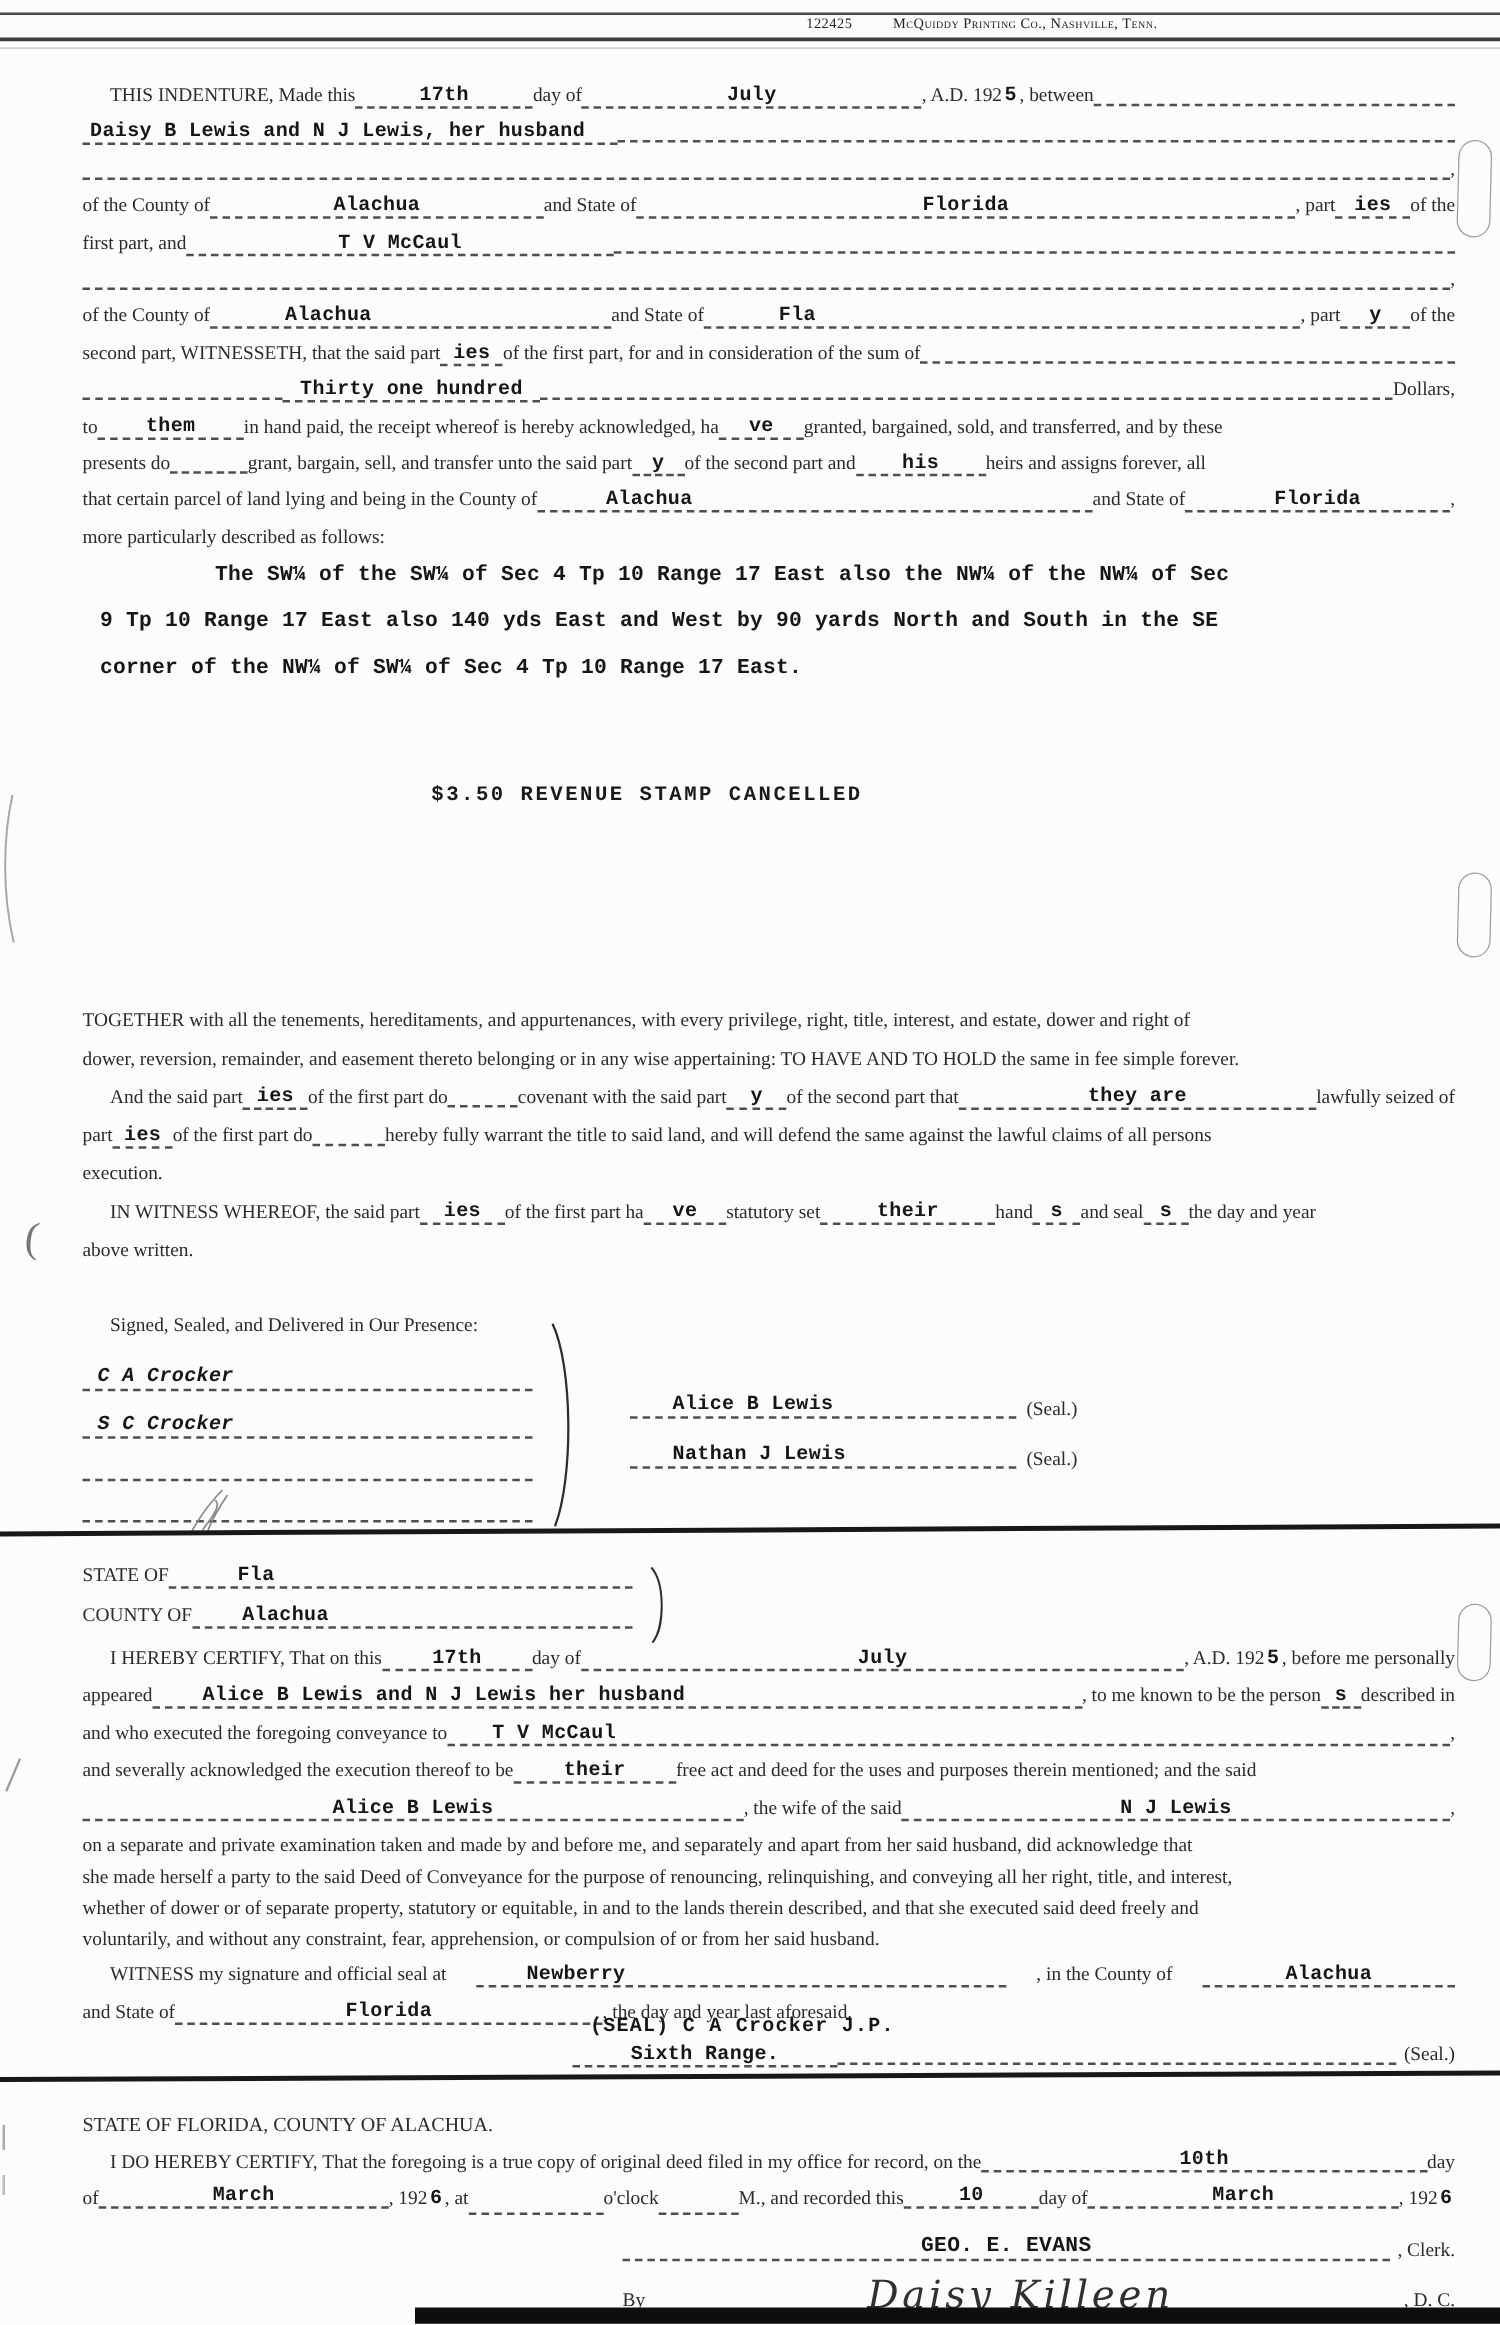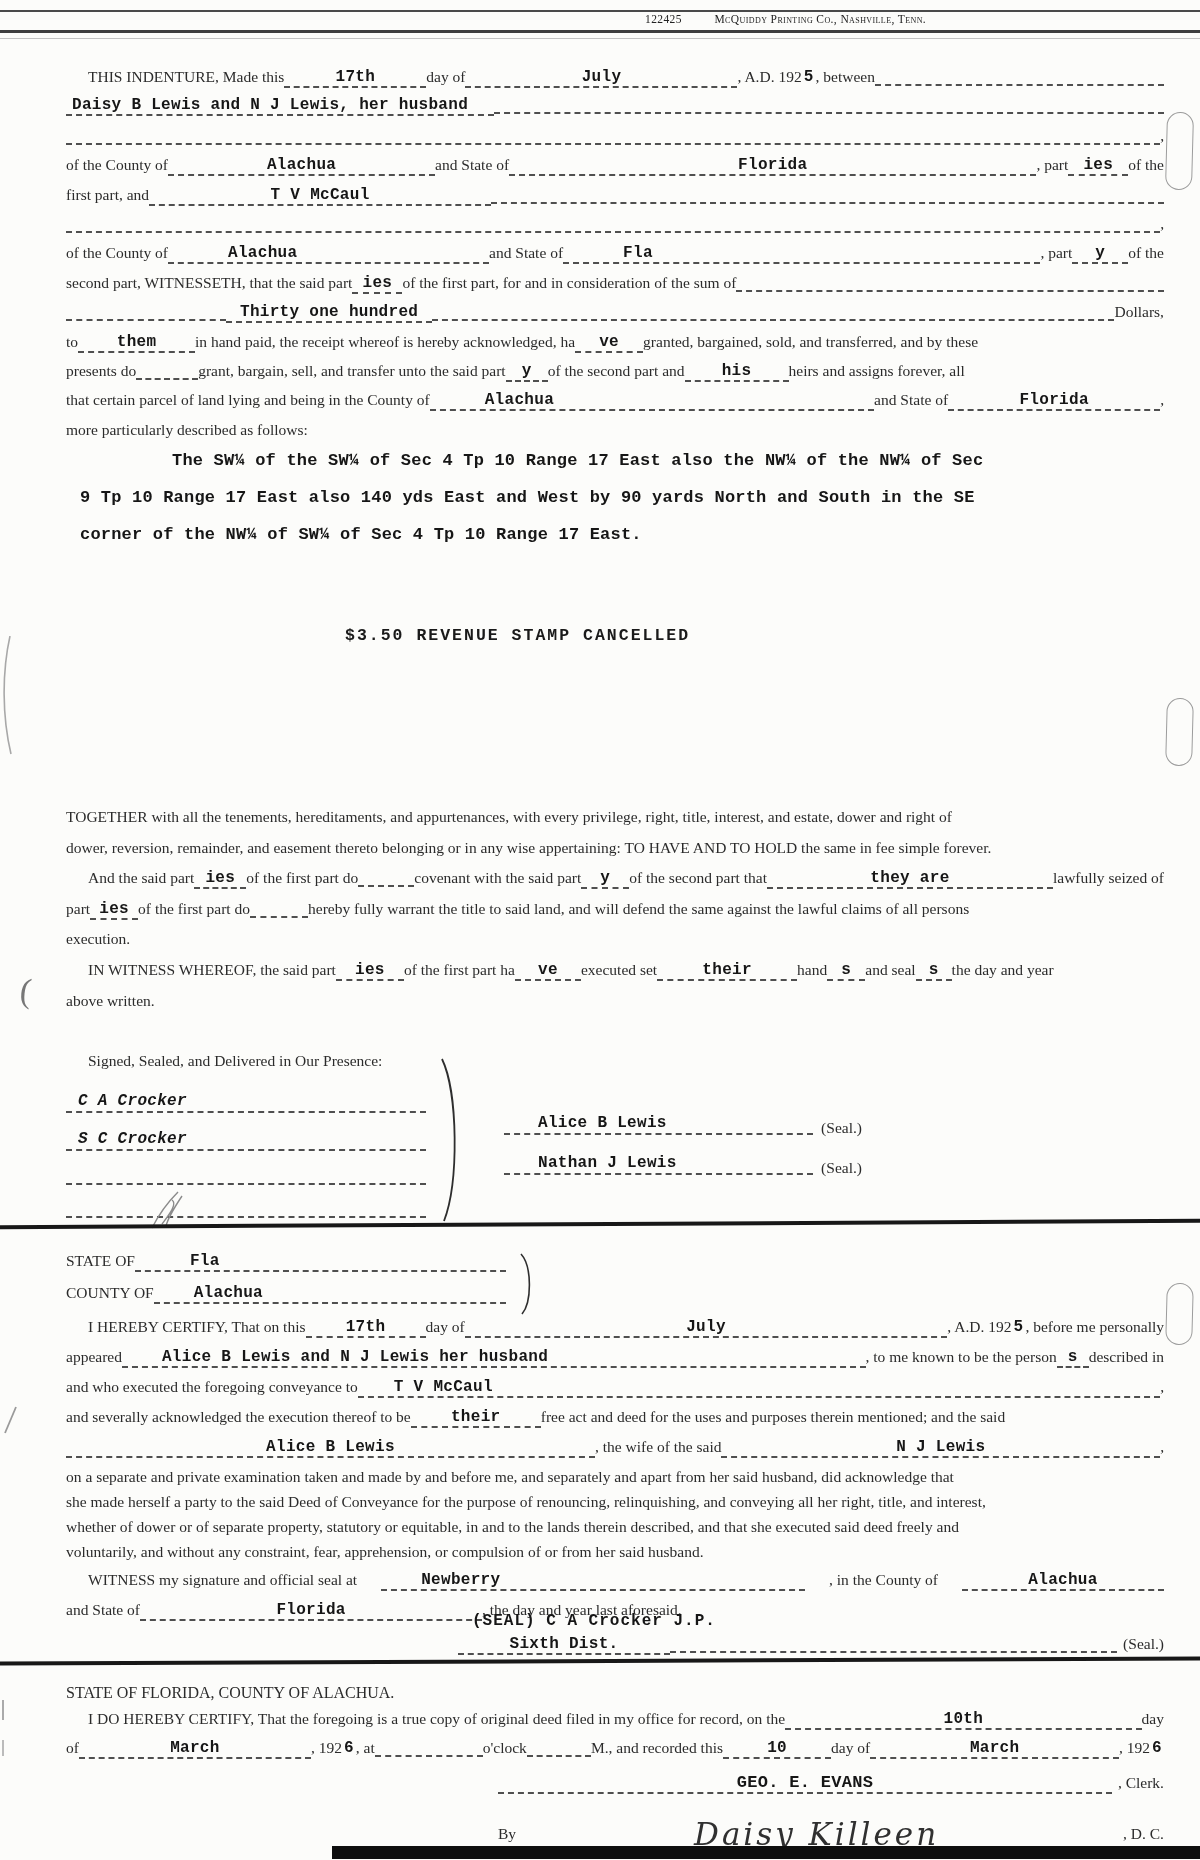--- a/index.html
+++ b/index.html
@@ -10,21 +10,21 @@
   .d{border-bottom:2.2px dashed #4f4f4f;}
   .fl > div.d:empty{position:relative;top:4px;}
   .tw{font-family:"Liberation Mono","DejaVu Sans Mono",monospace;font-weight:700;font-size:16px;
       color:#161616;letter-spacing:.3px;text-align:center;padding:0 6px;position:relative;top:-1px;}
   .g{flex:1 1 auto;}
   .p{color:#2b2b2b;}
   .rule{position:absolute;background:#1c1c1c;}
   .s-ind .fl{height:29.4px;}
   .s-hab .fl{height:30.6px;}
   .s-ack .fl{height:30px;}
-  .s-rec .fl{height:29px;}
+  .s-rec .fl{height:29px;align-items:flex-end;}
   .desc{position:absolute;left:72px;right:40px;font-family:"Liberation Mono","DejaVu Sans Mono",monospace;
         font-weight:700;font-size:17px;color:#161616;line-height:37px;letter-spacing:.2px;}
   .stamp{position:absolute;left:345px;font-family:"Liberation Mono","DejaVu Sans Mono",monospace;
          font-weight:700;font-size:16.5px;letter-spacing:2px;color:#1a1a1a;}
   .lrow{display:flex;align-items:flex-end;height:38px;}
   .fillline{flex:1 1 auto;border-bottom:2.2px dashed #4f4f4f;text-align:left;padding-left:6px;margin-bottom:5px;}
   .seal{margin-left:8px;margin-bottom:3px;}
   .hd-small{position:absolute;top:13px;left:645px;font-size:11.5px;letter-spacing:.4px;color:#222;}
   .sc{font-variant:small-caps;}
   .rrect{position:absolute;left:1166px;width:25px;border:1.5px solid #9c9c9c;border-radius:14px;
@@ -167,21 +167,21 @@
       <span class="p">hereby fully warrant the title to said land, and will defend the same against the lawful claims of all persons</span>
     </div>
     <div class="fl">
         <span class="p">execution.</span>
       </div>
     <div class="fl" style="padding-left:22px;">
       <span class="p">IN WITNESS WHEREOF, the said part</span>
       <span class="tw d" style="width:56px;">ies</span>
       <span class="p">of the first part ha</span>
       <span class="tw d" style="width:54px;">ve</span>
-      <span class="p">executed set</span>
+      <span class="p">statutory set</span>
       <span class="tw d" style="width:128px;">their</span>
       <span class="p">hand</span>
       <span class="tw d" style="width:34px;padding:0 2px;">s</span>
       <span class="p">and seal</span>
       <span class="tw d" style="width:32px;padding:0 2px;">s</span>
       <span class="p">the day and year</span>
     </div>
     <div class="fl">
         <span class="p">above written.</span>
       </div>
@@ -288,21 +288,21 @@
       <span class="tw d" style="width:190px;">Alachua</span>
     </div>
     <div class="fl">
       <span class="p">and State of</span>
       <span class="tw d" style="width:330px;">Florida</span>
       <span class="p">, the day and year last aforesaid.</span>
     </div>
     <div class="tw" style="position:absolute;left:400px;top:360px;letter-spacing:1px;">(SEAL)  C A Crocker  J.P.</div>
     <div class="fl" style="height:32px;margin-top:4px;">
       <div style="width:392px;"></div>
-      <span class="tw d" style="width:200px;">Sixth Dist.</span>
+      <span class="tw d" style="width:200px;">Sixth Range.</span>
       <div class="d g"></div>
       <span class="p" style="margin-left:6px;">(Seal.)</span>
     </div>
   </div>
 
   <div class="rule" style="top:1659px;left:0;width:1200px;height:4px;transform:rotate(-0.25deg);background:#181818;"></div>
 
   <div class="sec s-rec" style="top:1684px;">
     <div class="fl" style="height:26px;">
         <span class="p" style="font-size:16px;">STATE OF FLORIDA, COUNTY OF ALACHUA.</span>

